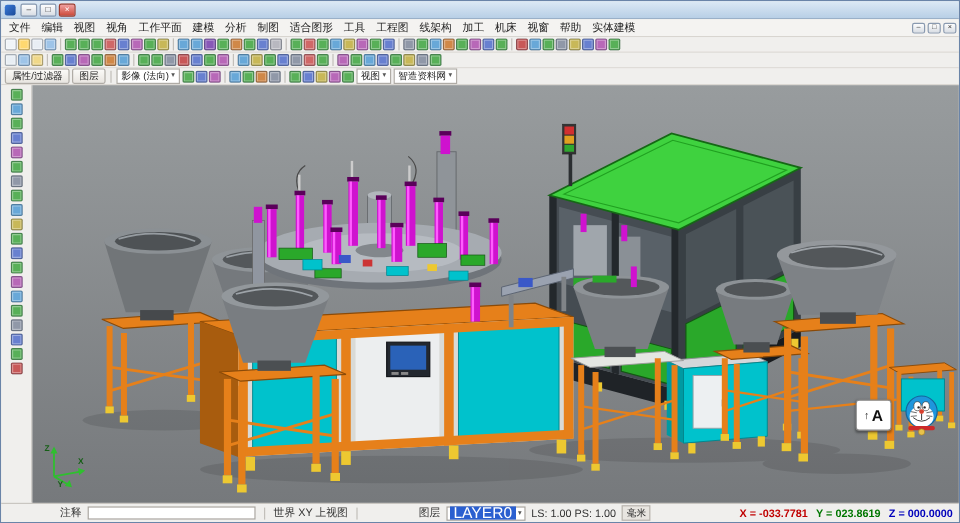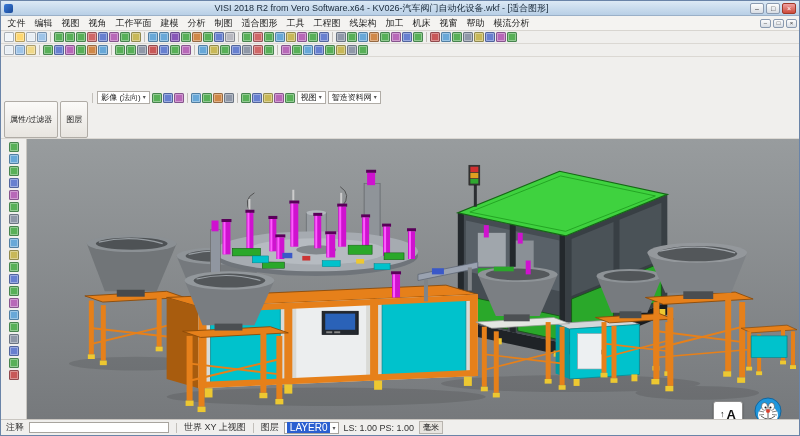--- a/index.html
+++ b/index.html
@@ -14,55 +14,54 @@
 .wbtn.close{background:linear-gradient(#f0a0a0,#cc4a3a);color:#fff;border-color:#a03828;}
 .win-btns.small .wbtn{width:11px;height:9px;font-size:6px;line-height:7px;}
 .menubar{flex:0 0 14px;display:flex;align-items:center;background:#f4f3f1;border-bottom:1px solid #d8d5d0;padding:0 2px;}
 .menu-items{display:flex;height:100%;align-items:flex-end;flex:1;min-width:0;overflow:hidden;}
 .menu-item{padding:0 4.5px;font-size:9px;line-height:14px;white-space:nowrap;cursor:default;}
 .toolbar{flex:0 0 13px;display:flex;align-items:center;background:var(--chrome-bg,#f0efed);border-bottom:1px solid #dbd8d3;padding:0 3px;gap:2px;}
 .ticons{display:flex;align-items:center;gap:1px;}
 .ticon{width:10px;height:10px;border-radius:1.5px;border:1px solid rgba(40,50,60,.35);box-shadow:inset 0 0 0 1px rgba(255,255,255,.35);}
 .tsep{width:1px;height:10px;background:#c2bfba;margin:0 2px;}
 .labelrow{flex:0 0 14px;}
-.ttab{border:1px solid #b0aca6;background:linear-gradient(#fbfaf8,#e8e5e0);padding:12px 5px;font-size:8px;line-height:11px;border-radius:2px;white-space:nowrap;margin-top:44px;}
+.ttab{border:1px solid #b0aca6;background:linear-gradient(#fbfaf8,#e8e5e0);padding:0 5px;font-size:8px;line-height:11px;border-radius:2px;white-space:nowrap;}
 .tdrop{display:inline-flex;align-items:center;gap:2px;border:1px solid #b0aca6;background:#fff;padding:0 3px;font-size:8px;line-height:11px;white-space:nowrap;}
 .caret{font-size:6px;color:#555;}
 .main{flex:1;display:flex;min-height:0;}
 .left-toolbar{flex:0 0 26px;background:var(--chrome-bg,#f0efed);border-right:1px solid #c9c6c1;display:flex;justify-content:center;padding-top:3px;}
 .ticons.vert{flex-direction:column;gap:2px;}
 .viewport{flex:1;position:relative;background:linear-gradient(var(--viewport-top,#989c9e),var(--viewport-bottom,#76797c));overflow:hidden;}
 .scene{position:absolute;inset:0;width:100%;height:100%;}
 .watermark{position:absolute;left:478px;top:212px;display:flex;align-items:center;gap:5px;opacity:.96;}
 .wm-logo{width:26px;height:26px;}
 .wm-text{font-size:21px;font-weight:bold;letter-spacing:2px;color:#fff;text-shadow:0 1px 3px rgba(40,40,40,.75);}
 .viewcube{position:absolute;left:686px;top:262px;width:30px;height:26px;background:#fff;border:1px solid #8a8a8a;border-radius:3px;display:flex;align-items:center;justify-content:center;gap:2px;box-shadow:0 1px 2px rgba(0,0,0,.35);}
 .vc-arrow{font-size:9px;color:#111;}
 .vc-letter{font-size:13px;font-weight:bold;color:#111;}
 .mascot{position:absolute;left:724px;top:258px;width:34px;height:36px;}
 .triad{position:absolute;left:8px;top:296px;width:40px;height:40px;}
 .statusbar{flex:0 0 16px;display:flex;align-items:center;gap:5px;background:var(--chrome-bg,#f0efed);border-top:1px solid #c9c6c1;padding:0 5px;font-size:9px;}
-.sb-label{color:#333;white-space:nowrap;}
+.sb-label{color:#333;white-space:nowrap;margin-left:44px;}
 .sb-input{width:140px;height:11px;background:#fff;border:1px solid #a8a49e;}
 .sb-item{color:#333;white-space:nowrap;}
 .sb-combo{display:inline-flex;align-items:center;gap:2px;border:1px solid #a8a49e;background:#fff;padding:0 2px;height:12px;}
-.layer-sel{background:var(--layer-sel-bg,#2a5fd0);color:#fff;padding:0 3px;font-size:10px;line-height:11px;}
+.layer-sel{background:var(--layer-sel-bg,#2a5fd0);color:#fff;padding:0 3px;font-size:13px;line-height:11px;}
 .sb-badge{border:1px solid #b8b4ae;background:#e8e5e0;padding:0 3px;line-height:11px;font-size:8px;white-space:nowrap;}
 .sb-coords{margin-left:auto;display:flex;gap:7px;font-size:9px;white-space:nowrap;font-weight:bold;}
 .cx{color:var(--status-x,#c00000);} .cy{color:var(--status-y,#007700);} .cz{color:var(--status-z,#0000bb);}
 .triad text{font-size:7px;fill:#155f15;font-weight:bold;}
 </style>
 </head>
 <body>
 
 <div class="window">
 
   <div class="titlebar">
     <span class="app-icon"></span>
-    <span class="title-text">VISI 2018 R2 from Vero Software.x64 - KV026-汽车阀门自动化设备.wkf - [适合图形]</span>
     <span class="win-btns">
       <span class="wbtn">–</span>
       <span class="wbtn">□</span>
       <span class="wbtn close">×</span>
     </span>
   </div>
 
   <div class="menubar">
     <div class="menu-items">
 
@@ -75,21 +74,21 @@
         <span class="menu-item">分析</span>
         <span class="menu-item">制图</span>
         <span class="menu-item">适合图形</span>
         <span class="menu-item">工具</span>
         <span class="menu-item">工程图</span>
         <span class="menu-item">线架构</span>
         <span class="menu-item">加工</span>
         <span class="menu-item">机床</span>
         <span class="menu-item">视窗</span>
         <span class="menu-item">帮助</span>
-        <span class="menu-item">模流分析</span>
+        <span class="menu-item">实体建模</span>
       </div>
     <span class="win-btns small">
       <span class="wbtn">–</span>
       <span class="wbtn">□</span>
       <span class="wbtn">×</span>
     </span>
   </div>
 
   <div class="toolbar">
     <div class="ticons">
@@ -554,15 +553,20 @@
     <span class="tsep"></span>
     <span class="sb-item">世界 XY 上视图</span>
     <span class="tsep"></span>
     <span class="sb-label">图层</span>
     <span class="sb-combo">
       <span class="layer-sel">LAYER0</span>
       <span class="caret">▾</span>
     </span>
     <span class="sb-item">LS: 1.00 PS: 1.00</span>
     <span class="sb-badge">毫米</span>
+    <span class="sb-coords">
+      <span class="cx">X = -033.7781</span>
+      <span class="cy">Y = 023.8619</span>
+      <span class="cz">Z = 000.0000</span>
+    </span>
   </div>
 
 </div>
 
 </body></html>

